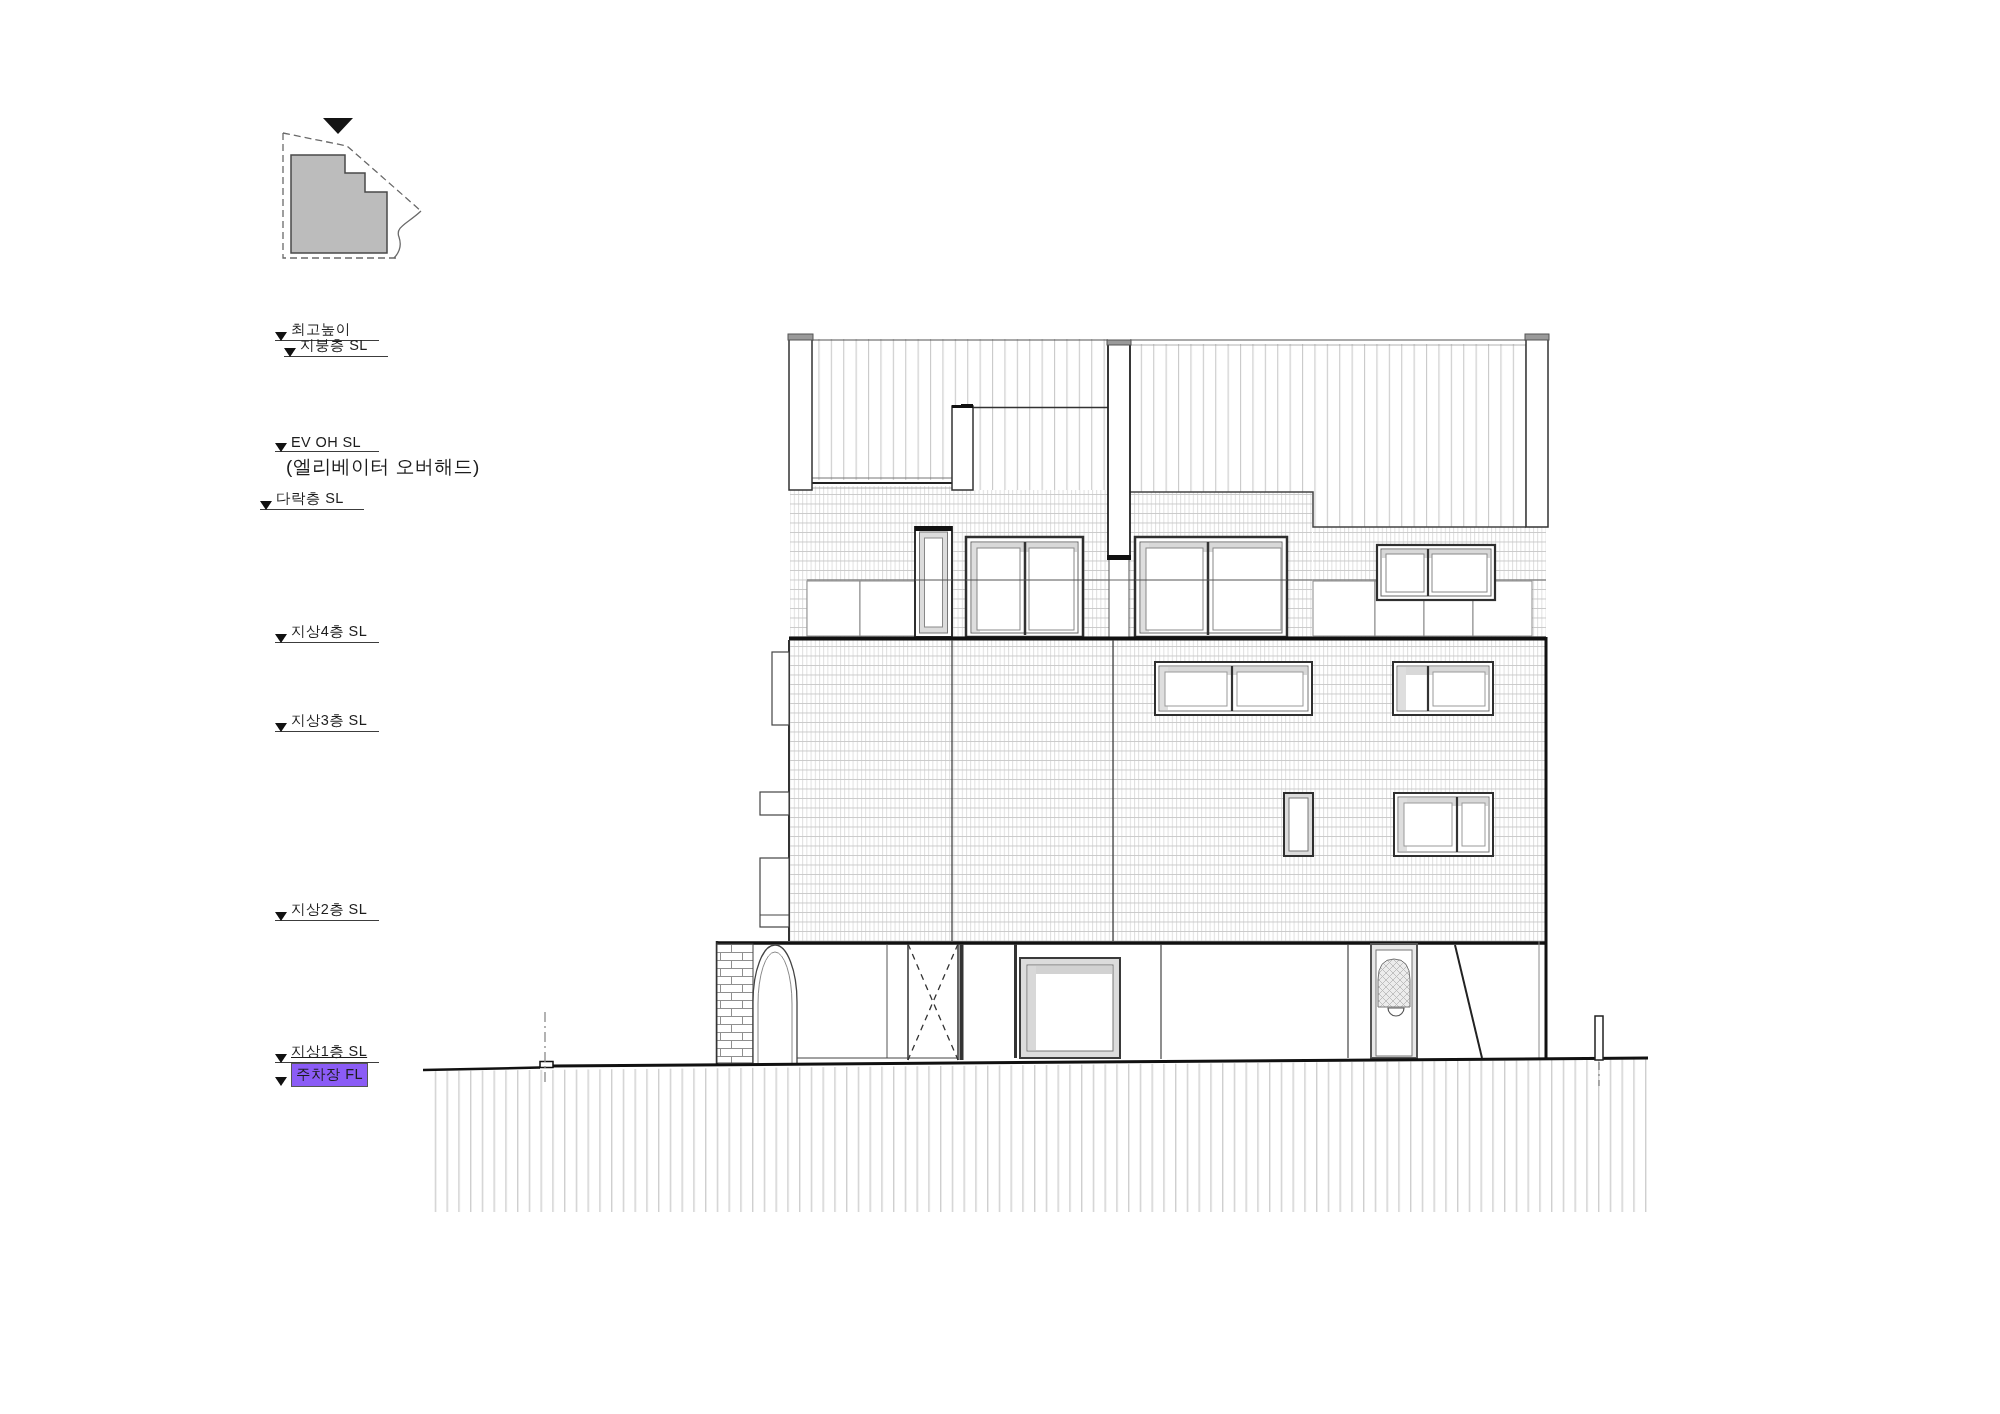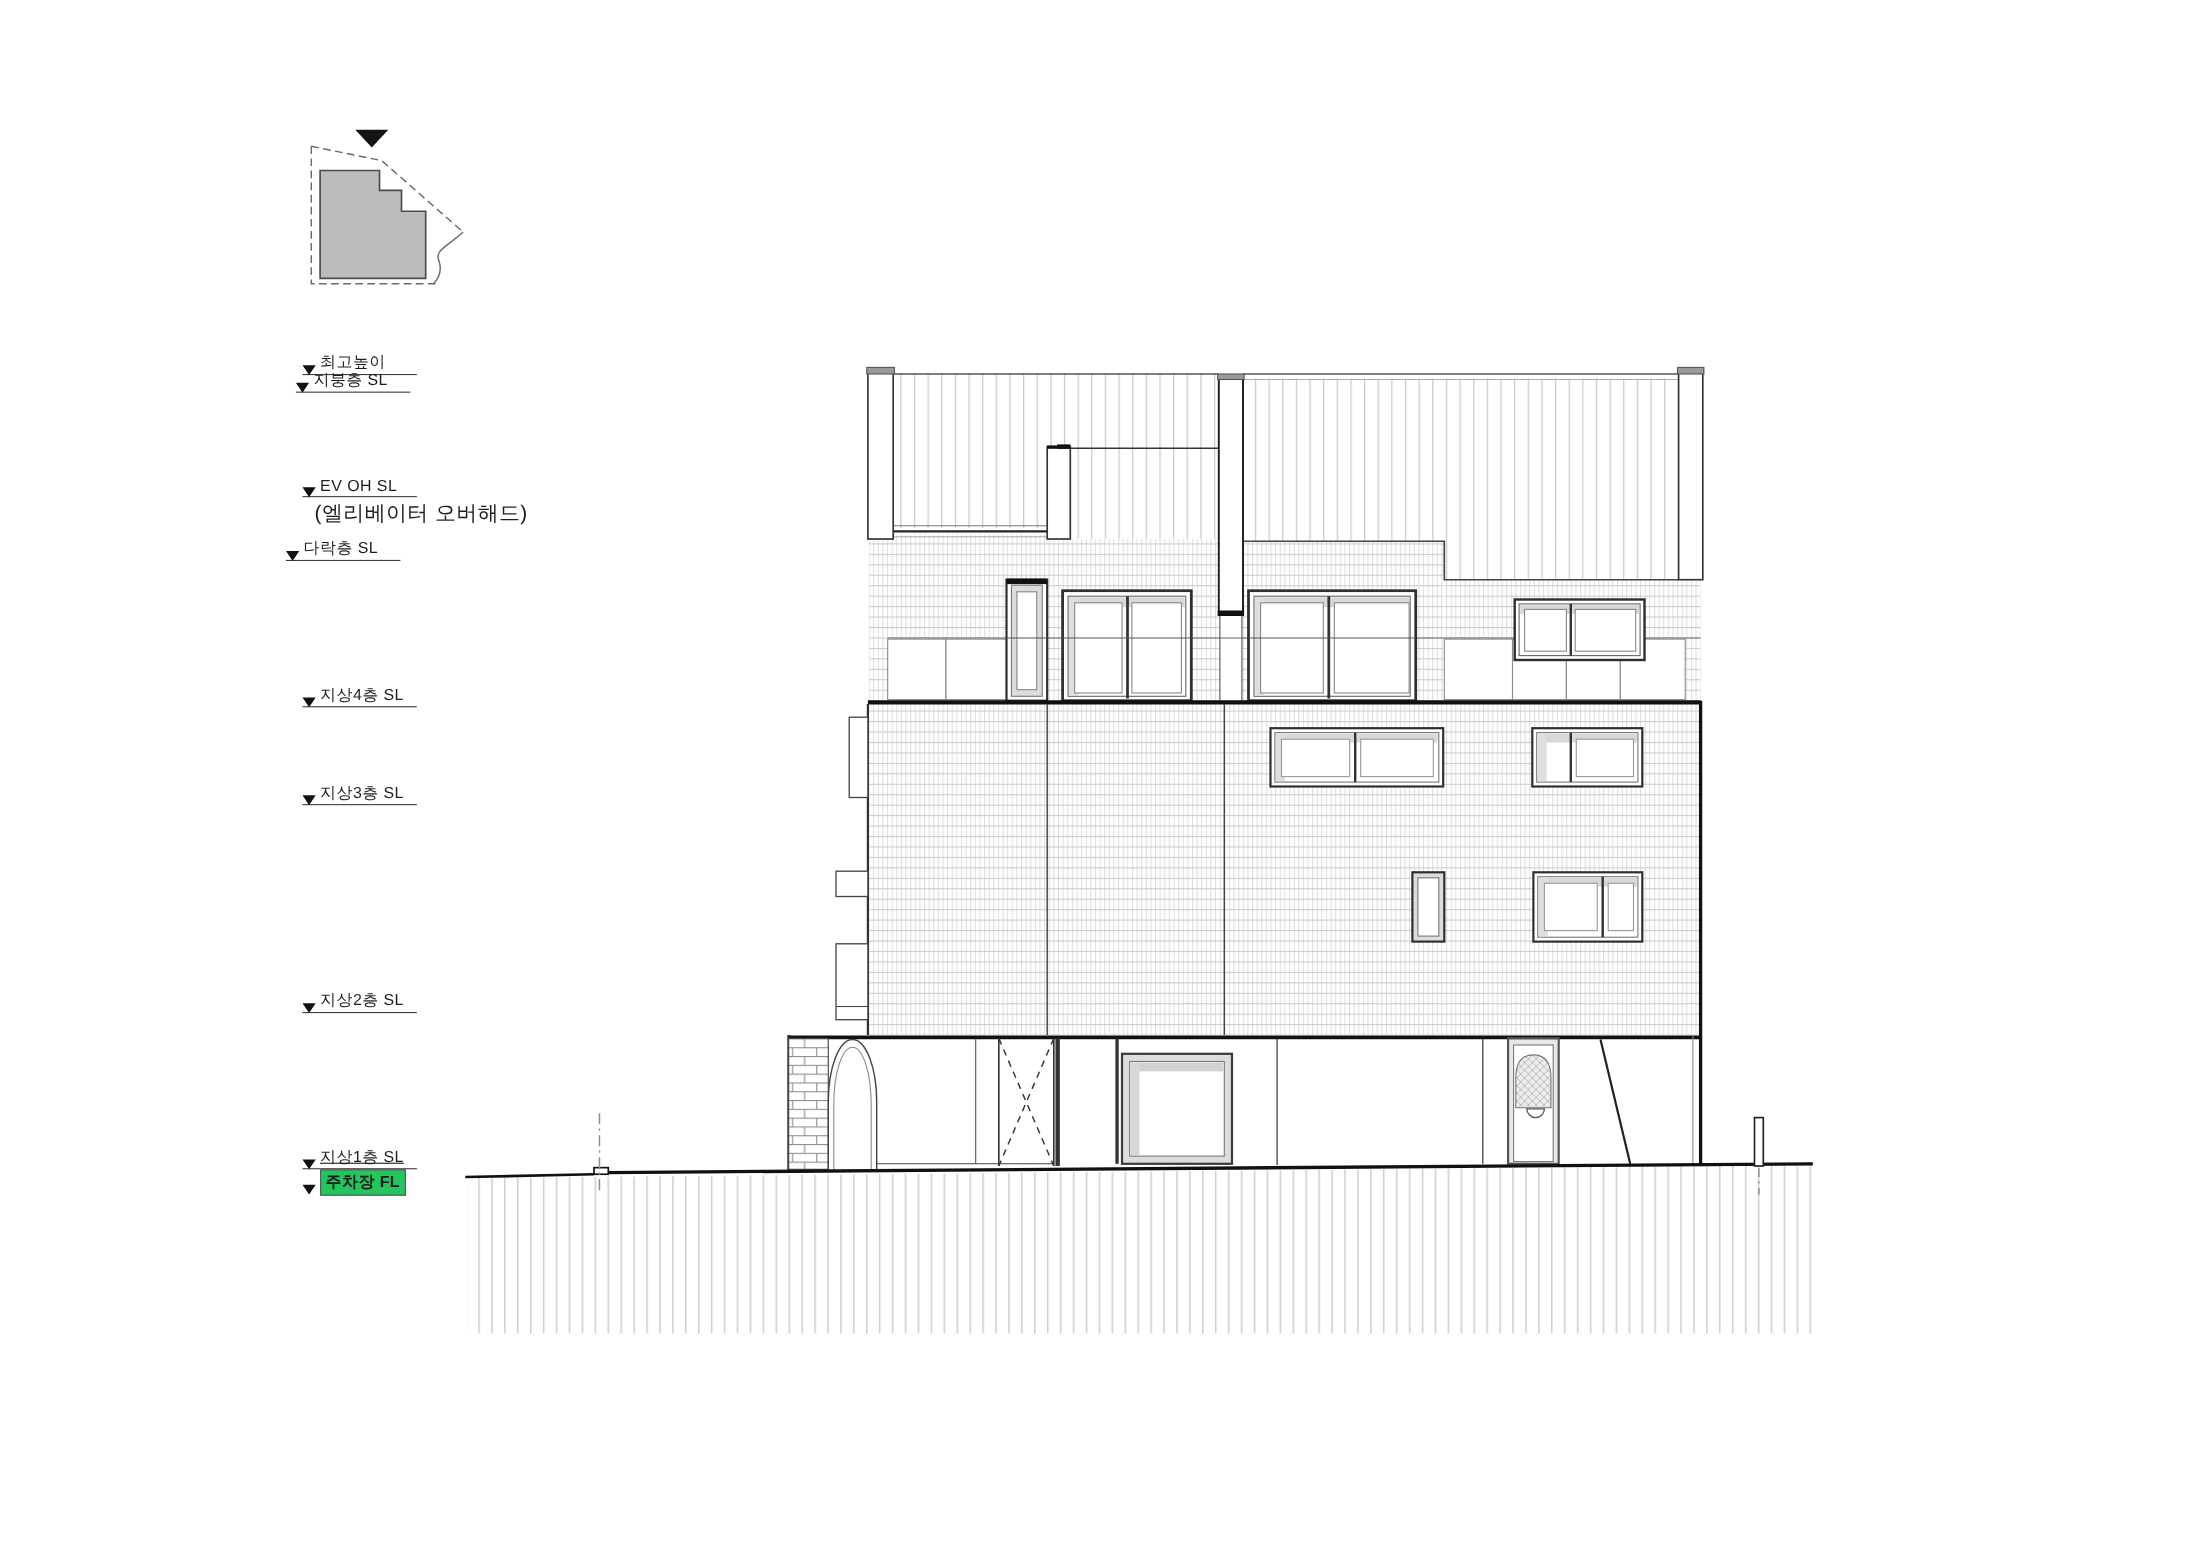--- a/index.html
+++ b/index.html
@@ -7,21 +7,21 @@
        font-family:"Liberation Sans","DejaVu Sans",sans-serif;color:#1c1c1c;}
   .sheet{position:absolute;left:0;top:0;width:2000px;height:1006px;background:#fff;}
   svg.drawing{position:absolute;left:0;top:0;}
   
   .level-label{position:absolute;width:104px;font-size:14.5px;letter-spacing:.4px;color:#1d1d1d;}
   .level-label .row{display:flex;align-items:flex-end;height:21px;border-bottom:1.6px solid #3c3c3c;white-space:nowrap;}
   .level-label.noline .row{border-bottom:none;}
   .level-label .tri{width:0;height:0;border-left:6.5px solid transparent;border-right:6.5px solid transparent;
        border-top:9px solid #111;margin-right:4px;margin-bottom:-1px;flex:0 0 auto;}
   .level-label .txt{padding-bottom:1px;}
-  .level-label.boxed .txt{border:1.2px solid #555;padding:1px 4px 2px 4px;margin-bottom:-2px;background:#22c55e;font-weight:bold;}
+  .level-label.boxed .txt{border:1.2px solid #555;padding:1px 4px 2px 4px;margin-bottom:-2px;background:#8b5cf6;}
   .level-label .sub{display:none;white-space:nowrap;margin-left:11px;margin-top:2px;font-size:19px;}
   .level-label.has-sub .sub{display:block;}
 </style>
 </head>
 <body>
 
 <div class="sheet">
 
 <svg class="drawing" width="2000" height="1414" viewBox="0 0 2000 1414">
   <defs>
@@ -244,21 +244,21 @@
 </svg>
 
 <div id="levels-layer">
       <div class="level-label" style="left: 275px; top: 319px;">
     <div class="row">
       <span class="tri"></span>
       <span class="txt">최고높이</span>
     </div>
 
   </div>
-      <div class="level-label" style="left: 269px; top: 335px;">
+      <div class="level-label" style="left: 284px; top: 335px;">
     <div class="row">
       <span class="tri"></span>
       <span class="txt">지붕층  SL</span>
     </div>
 
   </div>
       <div class="level-label has-sub" style="left: 275px; top: 430px;">
     <div class="row">
       <span class="tri"></span>
       <span class="txt">EV OH SL</span>

